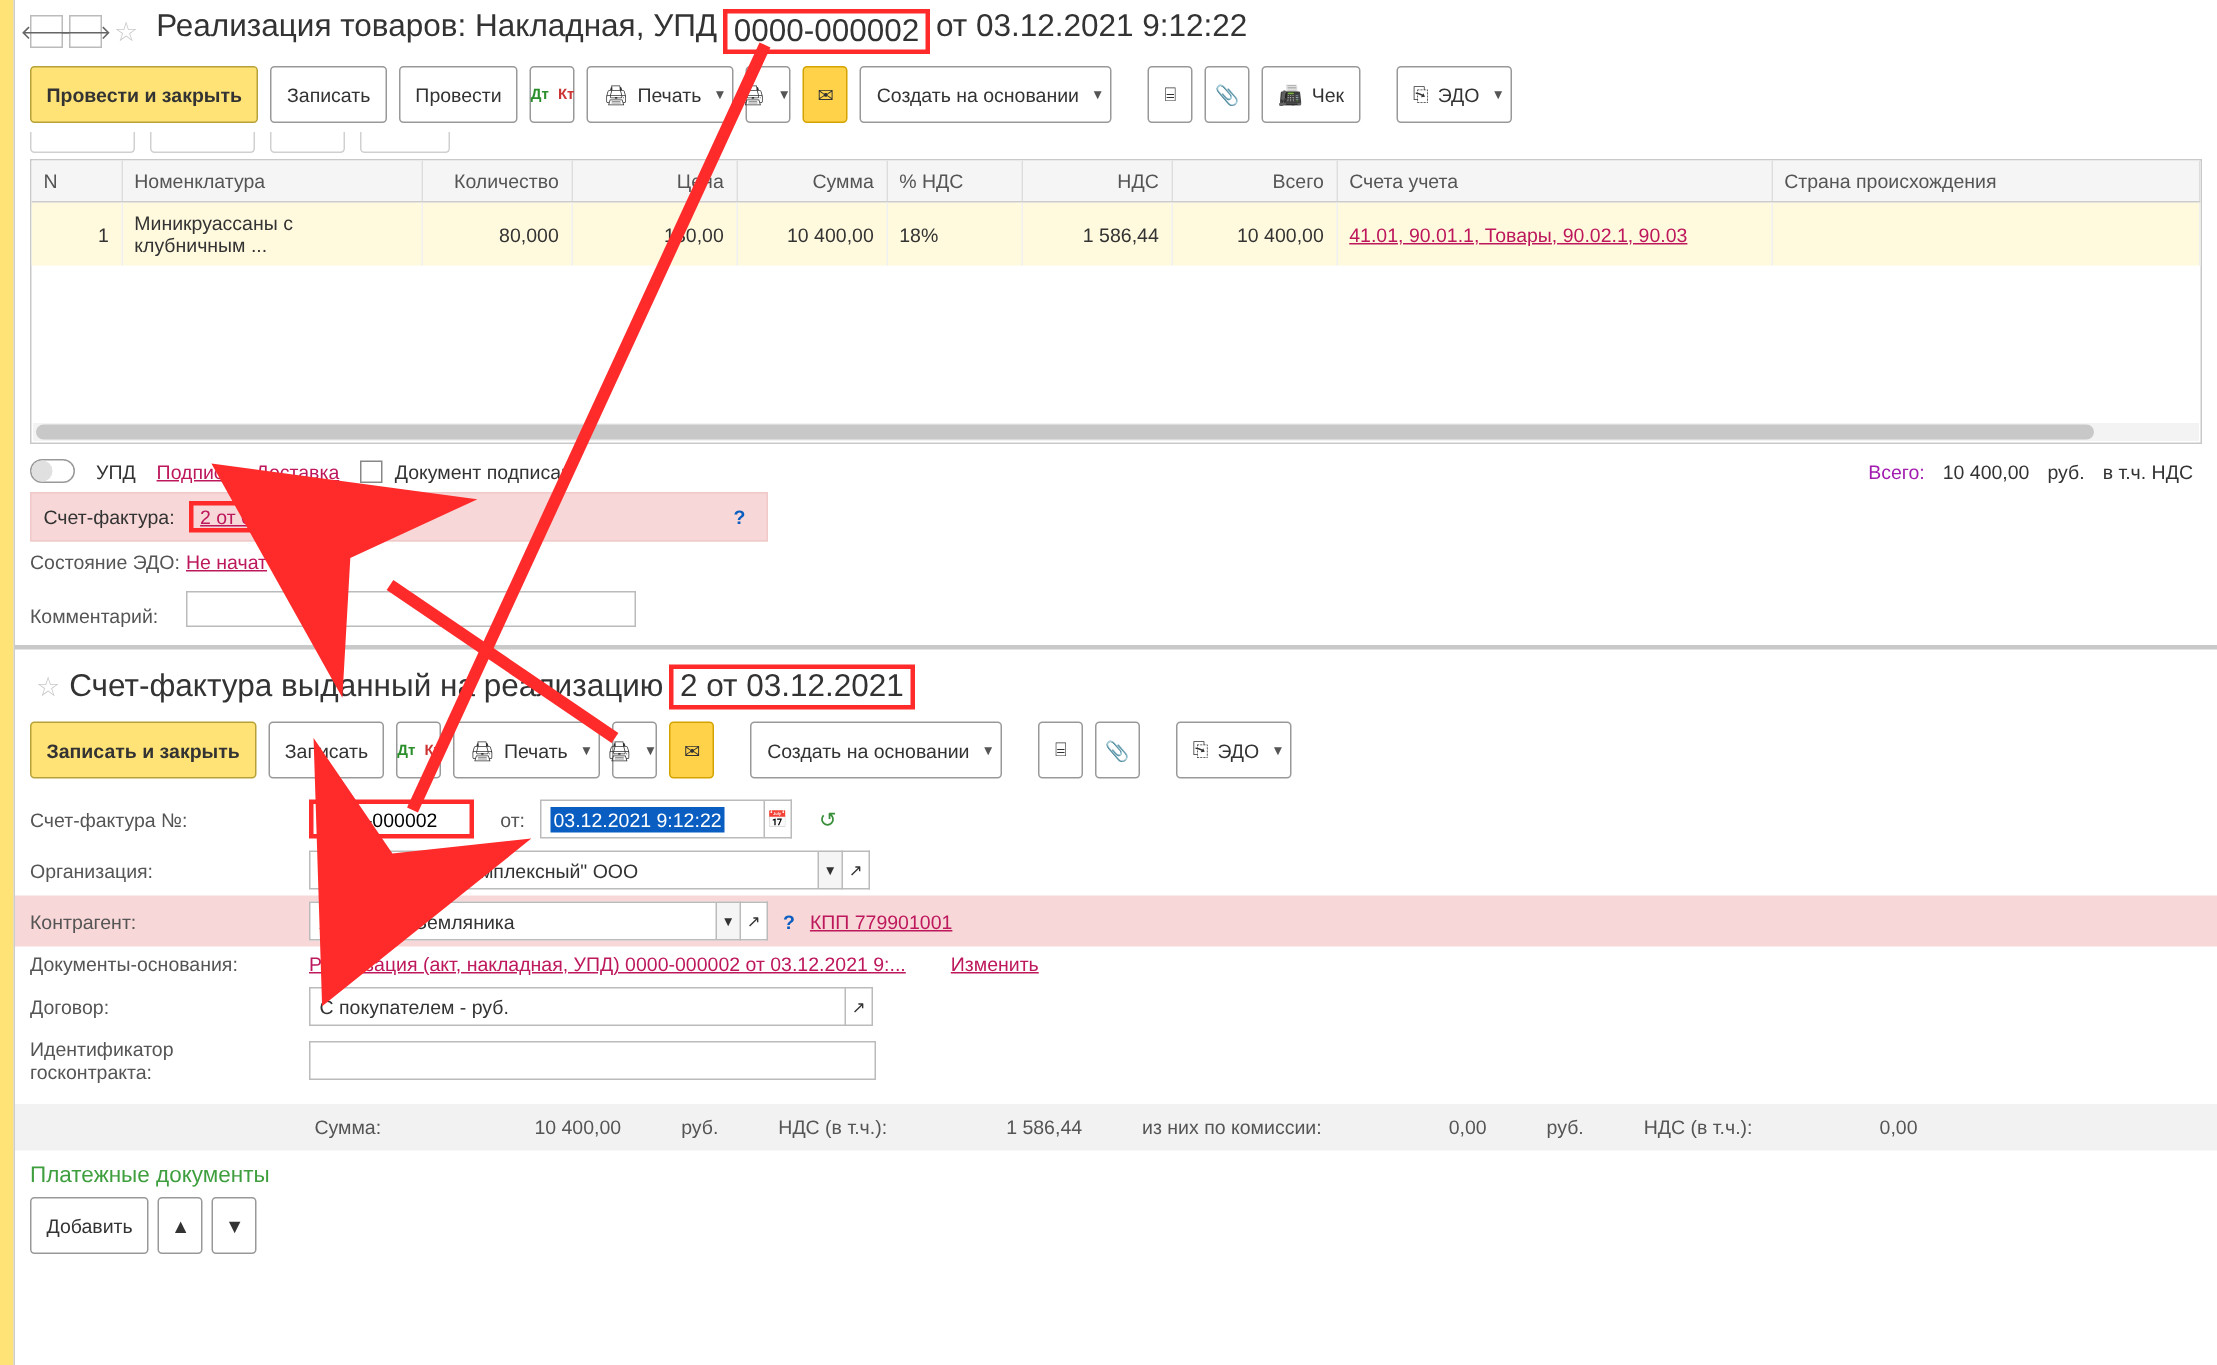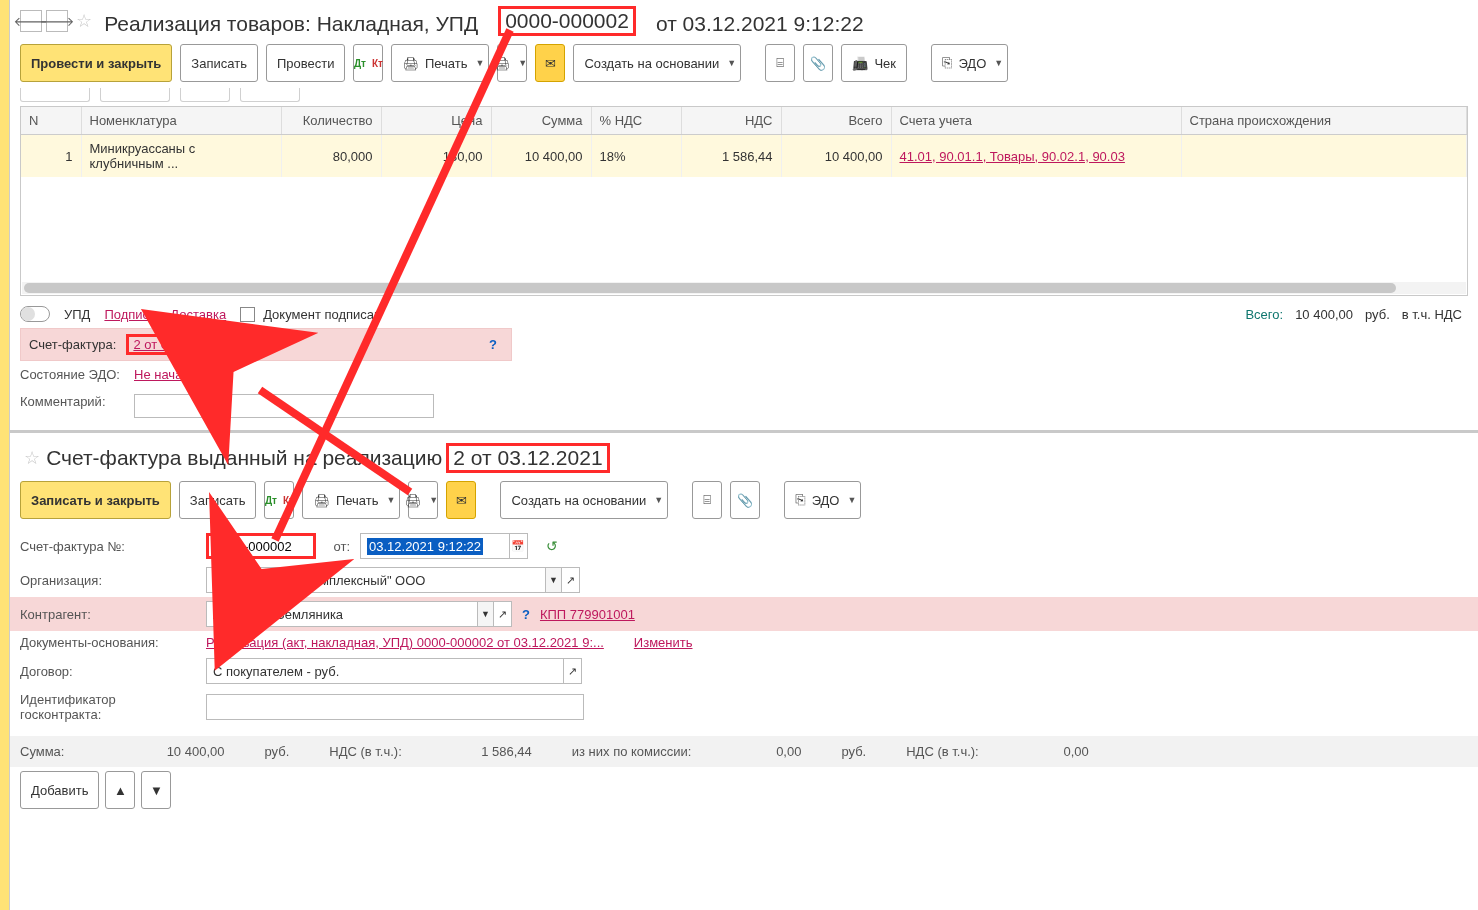--- a/index.html
+++ b/index.html
@@ -6,21 +6,21 @@
   html, body { margin:0; padding:0; font-family: Arial, sans-serif; font-size:13px; color:#333; background:#fff; }
   .app { display:flex; width:1478px; height:910px; overflow:hidden; }
   .left-rail { width:10px; background:linear-gradient(to right,#ffe376,#ffe376); border-right:1px solid #ccc; }
   .main { flex:1; display:flex; flex-direction:column; position:relative; }
 
   
   .pane { border-bottom:3px solid #c9c9c9; }
   .mini-toolbar { display:flex; align-items:center; gap:4px; padding:6px 10px 0 10px; }
   .nav-btn { width:22px; height:22px; border:1px solid #bbb; background:#fff; display:flex; align-items:center; justify-content:center; color:#666; cursor:pointer; }
   .star-icon { font-size:18px; color:#c8c8c8; margin-left:4px; }
-  .title { font-size:21px; font-weight:400; margin-left:8px; display:flex; align-items:flex-end; gap:20px; }
+  .title { font-size:21px; font-weight:400; margin-left:8px; display:flex; align-items:flex-start; gap:4px; }
   .hl-box { border:3px solid #ff2a2a; padding:0 4px; }
   .action-bar { display:flex; align-items:center; gap:8px; padding:8px 10px 6px 10px; }
   .btn { height:38px; padding:0 10px; border:1px solid #999; background:#fff; display:flex; align-items:center; gap:6px; cursor:pointer; font-size:13px; border-radius:3px; }
   .btn.primary { background:#ffe376; border-color:#b7a23a; font-weight:bold; }
   .btn.icon-only { width:30px; padding:0; justify-content:center; }
   .btn.dropdown-r { padding-right:4px; }
   .dd-arrow { font-size:9px; color:#555; margin-left:2px; }
   .btn.mail { background:#ffd24a; border-color:#d4a300; color:#333; }
   .sep { width:8px; }
 
@@ -39,28 +39,28 @@
   .hscroll { position:absolute; bottom:1px; left:1px; right:1px; height:12px; background:#f3f3f3; }
   .hscroll .thumb { position:absolute; left:2px; top:1px; height:10px; width:95%; background:#c8c8c8; border-radius:5px; }
 
   
   .below-row { display:flex; align-items:center; padding:10px 10px 6px 10px; gap:14px; font-size:13px; }
   .toggle { width:30px; height:16px; border:1px solid #999; border-radius:8px; position:relative; background:#fff; }
   .toggle .knob { width:14px; height:14px; border-radius:50%; background:#e0e0e0; position:absolute; left:0; top:0; }
   .chk { width:15px; height:15px; border:1px solid #888; background:#fff; display:inline-block; }
   .link { color:#be185d; text-decoration:underline; cursor:pointer; }
   .totals { margin-left:auto; padding-right:6px; color:#333; font-size:13px; display:flex; gap:12px; }
-  .totals .t-label{color:#0f766e;}
+  .totals .t-label{color:#a21caf;}
   .totals .t-val{font-weight:normal;}
 
   .sf-row { margin:0 10px; background:#f7d7d7; border:1px solid #f0c9c9; display:flex; align-items:center; padding:5px 8px; gap:10px; }
   .sf-hl { border:3px solid #ff2a2a; padding:0 4px; background:#f7d7d7; }
   .qmark { color:#0a5ec2; font-weight:bold; margin-left:auto; padding-right:6px;}
 
-  .form-row { display:flex; align-items:flex-start; padding:6px 10px; gap:14px; font-size:13px; }
+  .form-row { display:flex; align-items:flex-end; padding:6px 10px; gap:4px; font-size:13px; }
   .form-row .lbl { width:100px; color:#555;}
   .form-row input[type=text] { height:24px; border:1px solid #bbb; padding:0 6px; font-size:13px; }
   .commentbox { width:300px; }
 
   
   .pane2-header { display:flex; align-items:center; padding:10px 10px 2px 10px; gap:6px;}
   .title2 { font-size:21px; font-weight:400; display:flex; align-items:center; gap:4px; }
   .bar2 { display:flex; align-items:center; gap:8px; padding:6px 10px;}
   .form-grid { padding:4px 10px; }
   .frow { display:flex; align-items:center; padding:4px 0; gap:10px; font-size:13px;}
@@ -68,21 +68,21 @@
   .inp { height:26px; border:1px solid #bbb; padding:0 6px; font-size:13px; background:#fff; }
   .inp.sel { display:flex; align-items:center; justify-content:space-between; }
   .combo { display:flex; }
   .combo .arrow { width:16px; border:1px solid #bbb; border-left:none; display:flex; align-items:center; justify-content:center; font-size:9px; background:#f5f5f5; cursor:pointer;}
   .combo .ext  { width:18px; border:1px solid #bbb; border-left:none; display:flex; align-items:center; justify-content:center; font-size:11px; background:#fff; cursor:pointer;}
   .hlnum { border:3px solid #ff2a2a !important; }
   .date-sel { background:#0a5ec2; color:#fff; padding:1px 2px;}
   .cal-ico { width:18px; border:1px solid #bbb; border-left:none; display:flex; align-items:center;justify-content:center;font-size:11px;background:#fff;}
   .rowpink { background:#f7d7d7; margin:0 -10px; padding:4px 10px;}
 
-  .sum-bar { background:#f2f2f2; padding:8px 10px; display:flex; align-items:center; gap:40px; font-size:13px; color:#555; margin-top:6px;}
+  .sum-bar { background:#f2f2f2; padding:8px 10px; display:flex; align-items:center; gap:40px; font-size:13px; color:#555; margin-top:6px;justify-content:center;}
   .paydocs { padding:8px 10px 2px 10px; color:#3f9f3f; font-size:15px;}
   .add-row { display:flex; gap:6px; padding:4px 10px;}
 
   
   .overlay { position:absolute; left:0; top:0; width:100%; height:100%; pointer-events:none; }
 
 </style>
 </head>
 <body>
 
@@ -336,20 +336,21 @@
         <span>руб.</span>
         <span>НДС (в т.ч.):</span>
         <span style="text-align:right;width:90px;">1 586,44</span>
         <span>из них по комиссии:</span>
         <span style="text-align:right;width:70px;">0,00</span>
         <span>руб.</span>
         <span>НДС (в т.ч.):</span>
         <span style="text-align:right;width:70px;">0,00</span>
       </div>
 
+      <div class="paydocs">Платежные документы</div>
       <div class="add-row">
         <div class="btn">Добавить</div>
         <div class="btn icon-only">
             <span>▲</span>
           </div>
         <div class="btn icon-only">
             <span>▼</span>
           </div>
       </div>
     </div>

